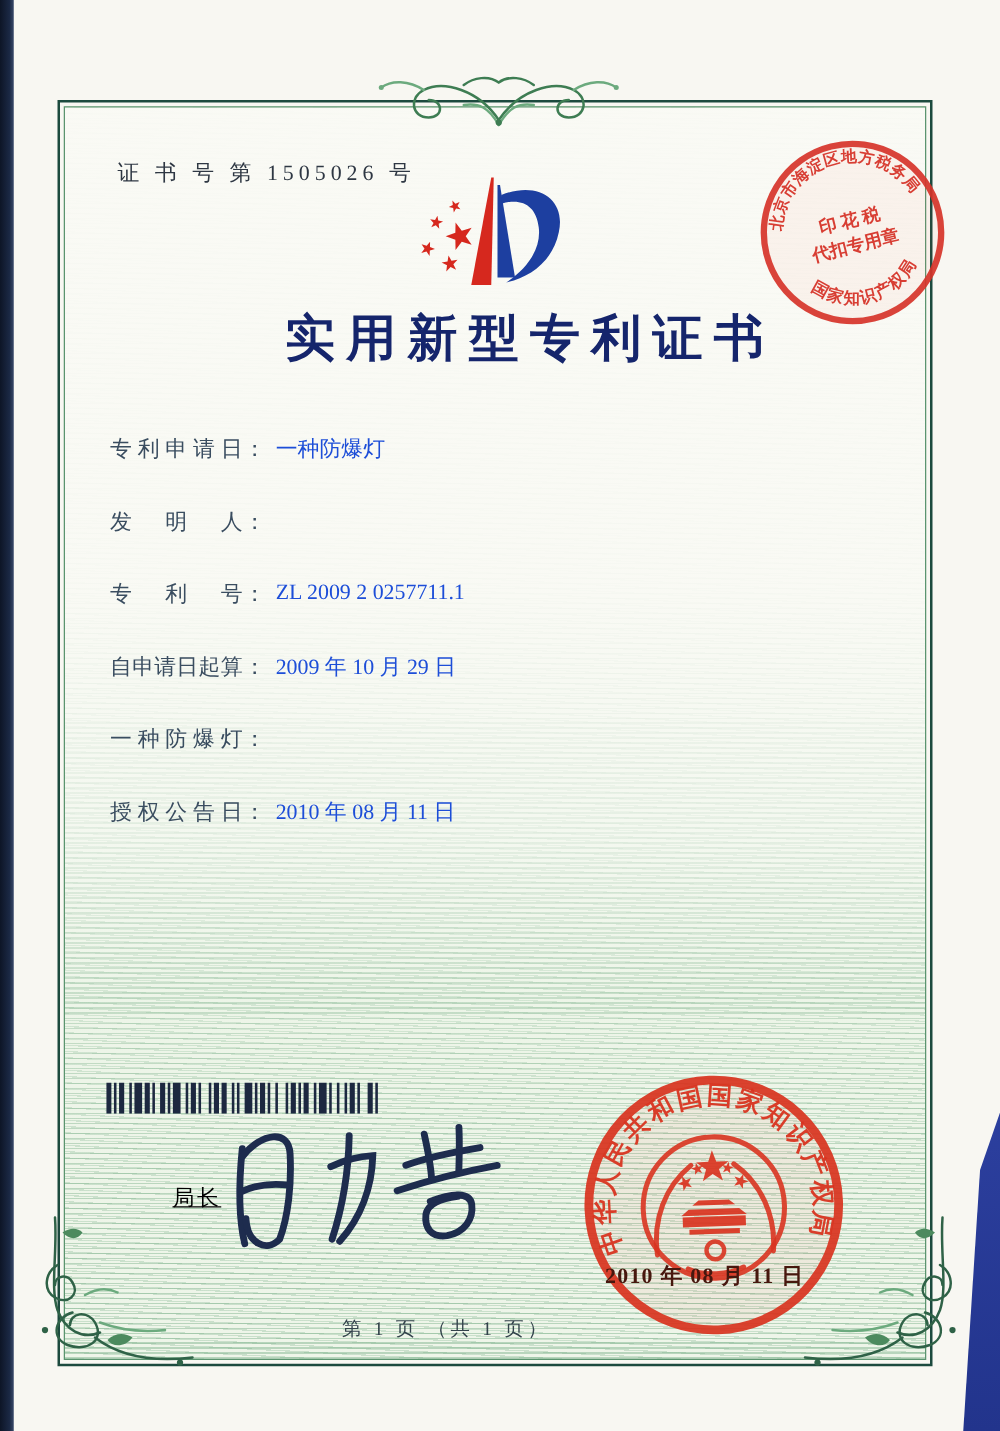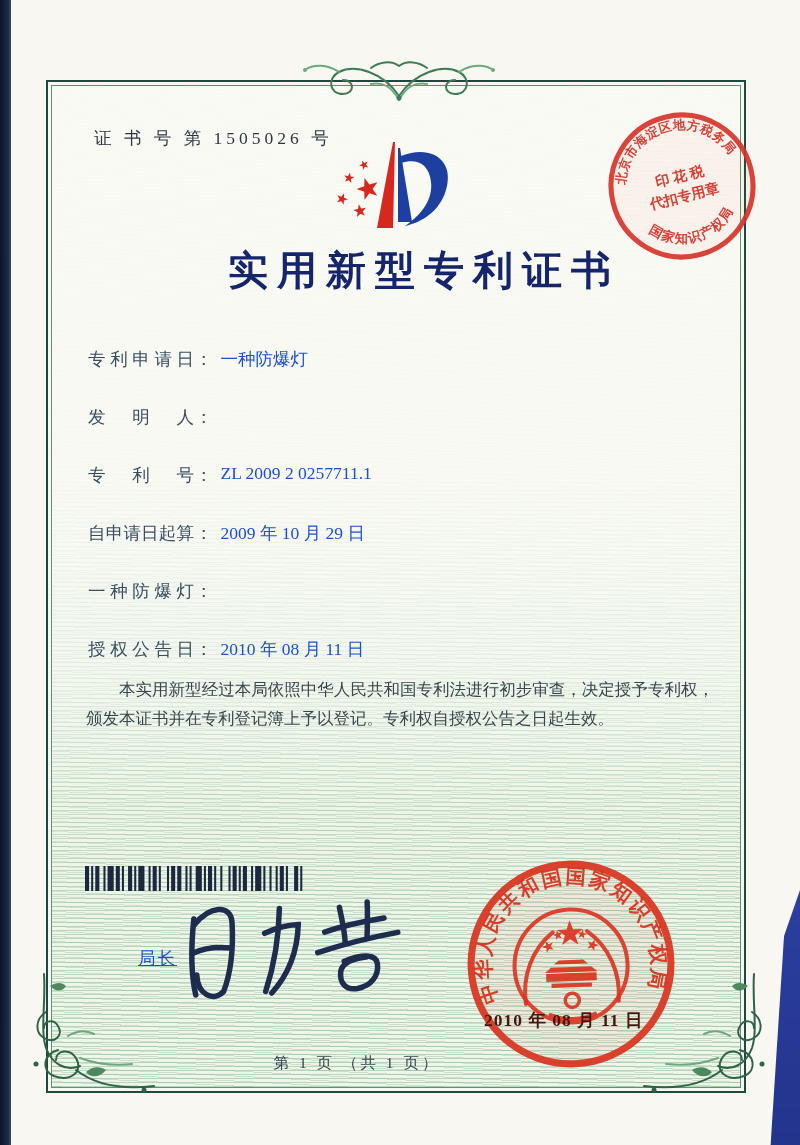--- a/index.html
+++ b/index.html
@@ -44,21 +44,21 @@
   .field-label { display:inline-block; width:106px; text-align:justify; text-align-last:justify; }
   .field-colon { display:inline-block; margin:0 8px 0 1px; }
   .field-value { color:#1d4ed8; }
 
   .paras { position:absolute; left:86px; top:676px; width:628px;
     font-size:16.5px; line-height:1.73; color:#36454e; text-align:justify; }
   .paras p { text-indent:2em; }
 
   .barcode { position:absolute; left:85px; top:866px; width:248px; height:25px; }
 
-  .director-row { position:absolute; left:138px; top:946px; font-size:17.5px; color:#1d4ed8; letter-spacing:2px;text-decoration:underline; }
+  .director-row { position:absolute; left:138px; top:946px; font-size:17.5px; color:#000000; letter-spacing:2px;text-decoration:underline; }
   .signature { position:absolute; left:178px; top:896px; width:225px; height:125px; transform:rotate(-3deg); }
   .sig-hidden { position:absolute; width:1px; height:1px; overflow:hidden; clip-path:inset(50%); white-space:nowrap; }
 
   .seal { position:absolute; left:460px; top:853px; width:222px; height:222px; transform:rotate(-2deg); }
   .seal-date { position:absolute; left:484px; top:1008px; width:170px; font-size:17.5px; font-weight:700;
     color:#47170e; letter-spacing:1px; z-index:12; }
 
   .footer { position:absolute; left:46px; top:1053px; width:622px; text-align:center;
     font-size:15.5px; color:#32424b; letter-spacing:3px; }
 
@@ -167,21 +167,20 @@
           <span class="field-colon">：</span>
       </div>
       <div class="field-row">
         <span class="field-label">授权公告日</span>
           <span class="field-colon">：</span>
           <span class="field-value">2010 年 08 月 11 日</span>
       </div>
     </div>
 
     <div class="paras">
-      <p>本实用新型经过本局依照中华人民共和国专利法进行初步审查，决定授予专利权，颁发本证书并在专利登记簿上予以登记。专利权自授权公告之日起生效。</p>
     </div>
 
     <svg class="barcode" viewBox="0 0 248 25" preserveAspectRatio="none">
       <g id="barcode-g" fill="#1d2840">
           <rect x="0" y="0" width="4.1" height="25"></rect>
           <rect x="6.1499999999999995" y="0" width="2.05" height="25"></rect>
           <rect x="10.25" y="0" width="4.1" height="25"></rect>
           <rect x="18.45" y="0" width="2.05" height="25"></rect>
           <rect x="22.55" y="0" width="6.1499999999999995" height="25"></rect>
           <rect x="30.75" y="0" width="4.1" height="25"></rect>

